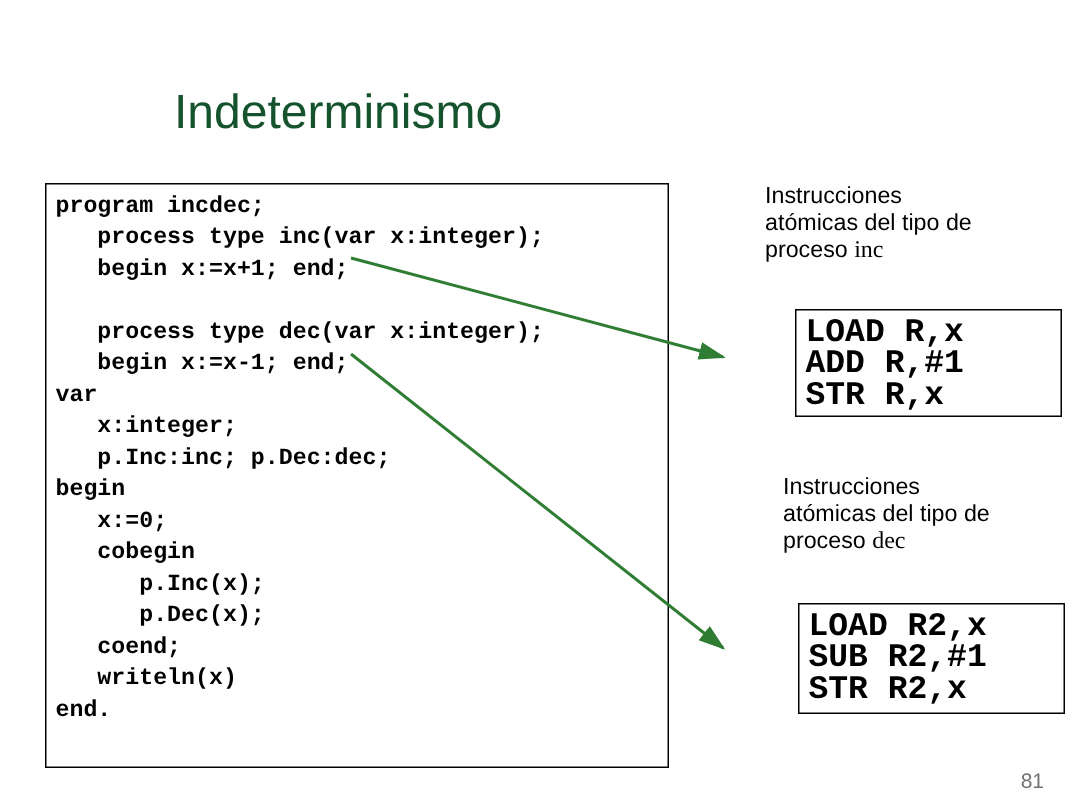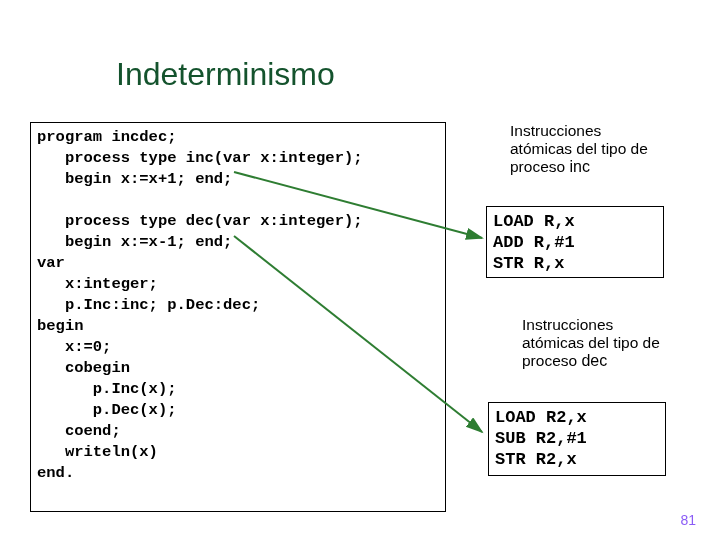--- a/index.html
+++ b/index.html
@@ -40,39 +40,40 @@
   .label {
     position: absolute;
     font-family: Verdana, Geneva, sans-serif;
     font-size: 15.5px;
     color: #000;
     width: 190px;
     line-height: 18px;
     margin-left: 24px;
   }
   .label .mono {
-    font-family: Liberation Sans, sans-serif;
+    font-family: Liberation Serif, serif;
     font-size: 16px;
   }
   .inc-label { top: 122px; left: 486px; }
   .dec-label { top: 316px; left: 498px; }
   .small-code {
-    font-size: 17px;
+    font-size: 22px;
     line-height: 21px;
     width: 178px;
+    margin-left: 44px;
   }
   .inc-box { top: 206px; left: 486px; height: 72px; }
   .dec-box { top: 402px; left: 488px; height: 74px; }
   .pagenum {
     position: absolute;
     bottom: 12px;
     right: 24px;
     font-size: 14px;
     font-family: Verdana, Geneva, sans-serif;
-    color: #8b5cf6;
+    color: #737373;
   }
   .arrow {
     position: absolute;
     pointer-events: none;
   }
 </style>
 </head>
 <body>
 
 <div class="title">Indeterminismo</div>

